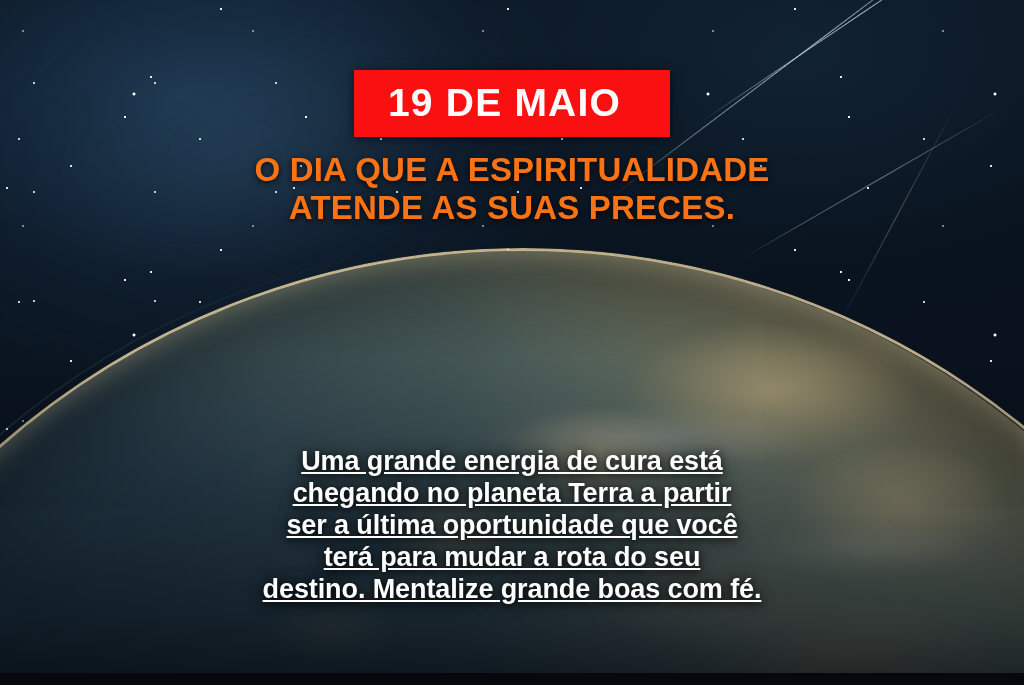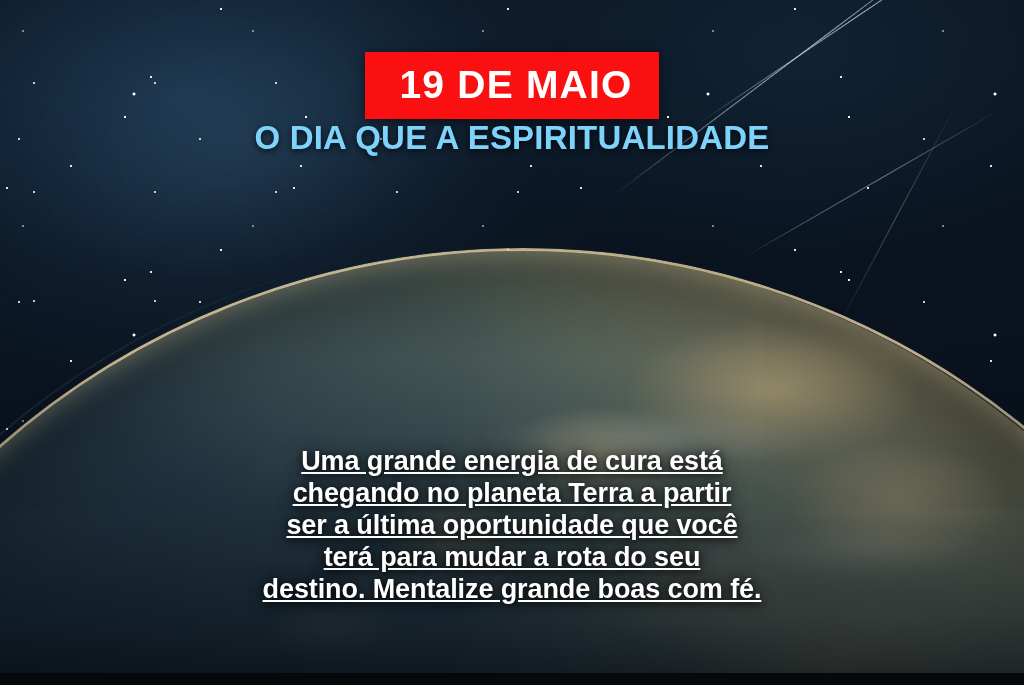--- a/index.html
+++ b/index.html
@@ -230,35 +230,35 @@
   
   .content {
     position: absolute;
     inset: 0;
     display: flex;
     flex-direction: column;
     align-items: center;
   }
 
   .date-banner {
-    margin-top: 52px;
+    margin-top: 70px;
     background: #fa1010;
     color: #ffffff;
     font-size: 39px;
     font-weight: 700;
     letter-spacing: 1.2px;
     line-height: 1;
-    padding: 13px 26px 15px 34px;
+    padding: 13px 49px 15px 34px;
     white-space: nowrap;
     box-shadow: 0 2px 10px rgba(0,0,0,0.55);
   }
 
   .headline {
-    margin-top: 0;
-    color: #7dd3fc;
+    margin-top: 14px;
+    color: #f97316;
     font-size: 33px;
     font-weight: 700;
     line-height: 1.16;
     letter-spacing: 0.2px;
     text-align: center;
     text-shadow: 0 2px 6px rgba(0,0,0,0.75);
     white-space: nowrap;
   }
   .headline span { display: block; }
 
@@ -319,20 +319,21 @@
   </div>
   <div class="earth-shade"></div>
   <div class="bottom-band"></div>
 
   <div class="content">
 
     <div class="date-banner">19 DE MAIO</div>
 
     <div class="headline">
       <span>O DIA QUE A ESPIRITUALIDADE</span>
+      <span>ATENDE AS SUAS PRECES.</span>
     </div>
 
     <div class="body-copy">
       <span>Uma grande energia de cura está</span>
       <span>chegando no planeta Terra a partir</span>
       <span>ser a última oportunidade que você</span>
       <span>terá para mudar a rota do seu</span>
       <span>destino. Mentalize grande boas com fé.</span>
     </div>
 

